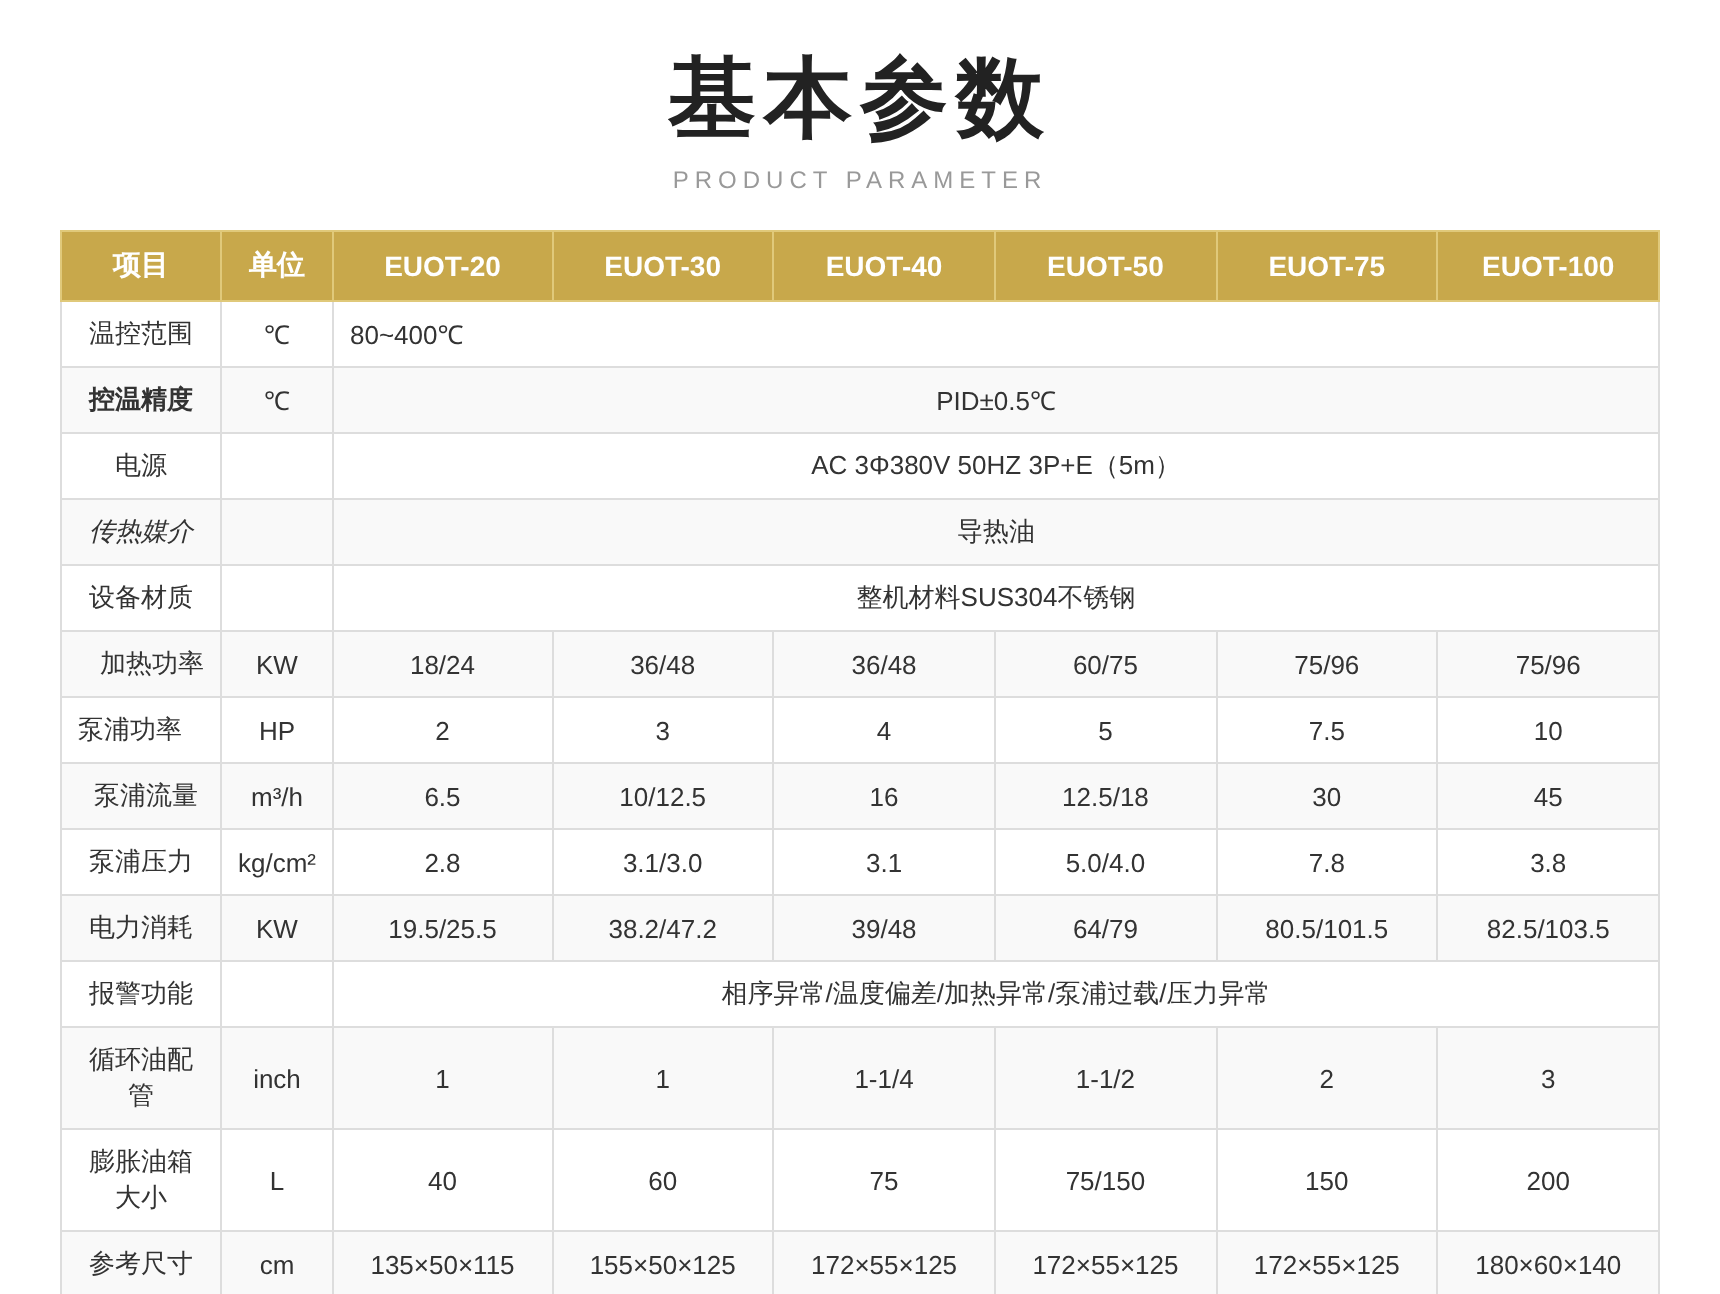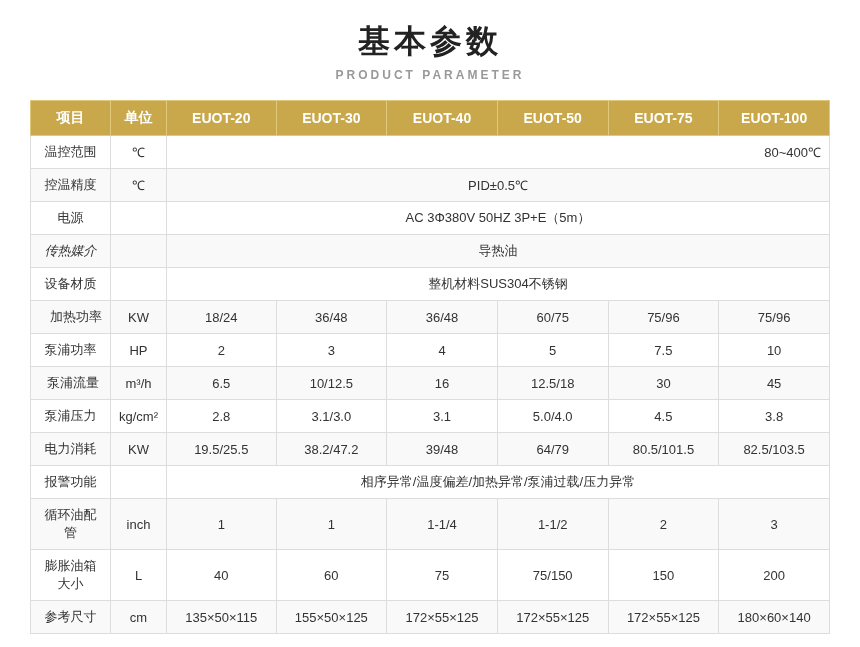--- a/index.html
+++ b/index.html
@@ -8,33 +8,32 @@
       font-family: "Microsoft YaHei", "SimHei", Arial, sans-serif;
       width: 860px;
       min-height: 647px;
       display: flex;
       flex-direction: column;
       align-items: center;
       padding: 20px 30px 30px;
     }
 
     .page-title {
-      font-size: 32px;
+      font-size: 44px;
       font-weight: bold;
       color: #222;
       letter-spacing: 4px;
       margin-bottom: 4px;
     }
 
     .page-subtitle {
       font-size: 12px;
       color: #999;
       letter-spacing: 3px;
       margin-bottom: 18px;
-      font-weight: bold;
     }
 
     .params-table {
       width: 100%;
       border-collapse: collapse;
       font-size: 13px;
     }
 
     .params-table th {
       background: #c8a84b;
@@ -74,24 +73,24 @@
         <th>EUOT-40</th>
         <th>EUOT-50</th>
         <th>EUOT-75</th>
         <th>EUOT-100</th>
       </tr>
   </thead>
   <tbody id="table-body">
   <tr>
         <td style="text-align: center; font-weight: 500;">温控范围</td>
         <td>℃</td>
-        <td colspan="6" style="text-align: right;">80~400℃</td>
+        <td colspan="6" style="text-align: left;">80~400℃</td>
       </tr>
       <tr>
-        <td style="text-align: center; font-weight: 400;">控温精度</td>
+        <td style="text-align: center; font-weight: 700;">控温精度</td>
         <td>℃</td>
         <td colspan="6" style="text-align: center;">PID±0.5℃</td>
       </tr>
       <tr>
         <td style="text-align: center; font-weight: 500;">电源</td>
         <td></td>
         <td colspan="6" style="text-align: center;">AC 3Φ380V 50HZ 3P+E（5m）</td>
       </tr>
       <tr>
         <td style="text-align: center; font-weight: 500; font-style: italic;">传热媒介</td>
@@ -107,21 +106,21 @@
         <td style="text-align: right; font-weight: 500;">加热功率</td>
         <td>KW</td>
         <td>18/24</td>
         <td>36/48</td>
         <td>36/48</td>
         <td>60/75</td>
         <td>75/96</td>
         <td>75/96</td>
       </tr>
       <tr>
-        <td style="text-align: center; font-weight: 500;">泵浦功率</td>
+        <td style="text-align: left; font-weight: 500;">泵浦功率</td>
         <td>HP</td>
         <td>2</td>
         <td>3</td>
         <td>4</td>
         <td>5</td>
         <td>7.5</td>
         <td>10</td>
       </tr>
       <tr>
         <td style="text-align: center; font-weight: 500; padding-left: 13px;">泵浦流量</td>
@@ -133,21 +132,21 @@
         <td>30</td>
         <td>45</td>
       </tr>
       <tr>
         <td style="text-align: center; font-weight: 500;">泵浦压力</td>
         <td>kg/cm²</td>
         <td>2.8</td>
         <td>3.1/3.0</td>
         <td>3.1</td>
         <td>5.0/4.0</td>
-        <td>4.5</td>
+        <td>7.8</td>
         <td>3.8</td>
       </tr>
       <tr>
         <td style="text-align: center; font-weight: 500;">电力消耗</td>
         <td>KW</td>
         <td>19.5/25.5</td>
         <td>38.2/47.2</td>
         <td>39/48</td>
         <td>64/79</td>
         <td>80.5/101.5</td>

